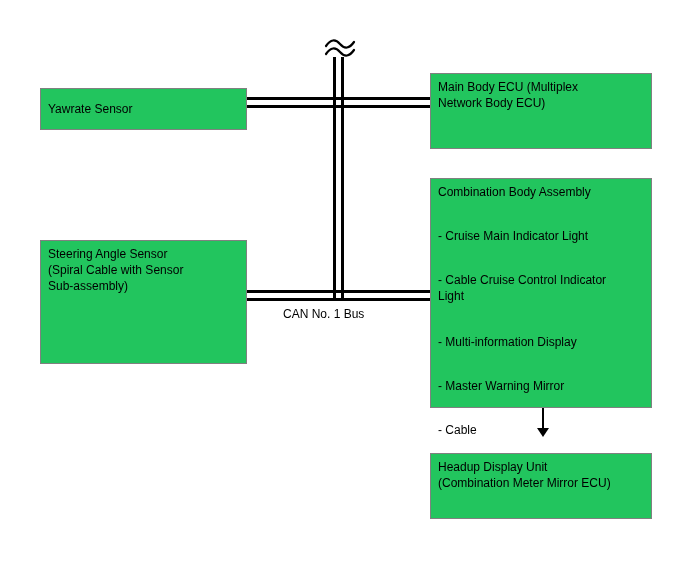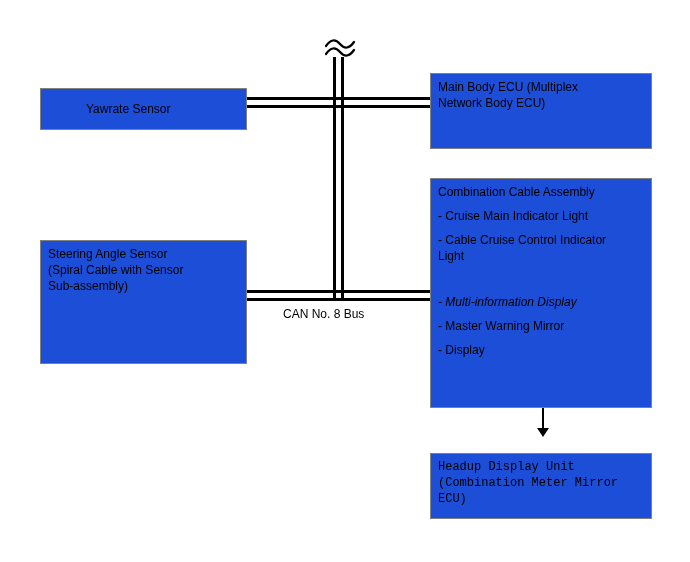--- a/index.html
+++ b/index.html
@@ -12,25 +12,25 @@
       height: 562px;
       background: #ffffff;
       overflow: hidden;
       font-size: 12px;
       color: #000000;
       line-height: 16px;
     }
 
     .box {
       position: absolute;
-      background: #1d4ed8;
+      background: #22c55e;
       border: 1px solid #808080;
     }
     .pad { padding: 5px 7px; }
-    .vcenter { display: flex; align-items: center; padding-left: 38px; }
+    .vcenter { display: flex; align-items: center; }
     .pre-line { white-space: pre-line; }
 
     
     .bus-h {
       position: absolute;
       height: 11px;
       border-top: 3px solid #000000;
       border-bottom: 3px solid #000000;
       background: transparent;
     }
@@ -45,24 +45,24 @@
     #bus-h-top    { left: 247px; top: 97px;  width: 183px; }
     #bus-h-bottom { left: 247px; top: 290px; width: 183px; }
     #bus-v-main   { left: 333px; top: 57px;  height: 244px; }
 
     #break-squiggle { position: absolute; left: 322px; top: 34px; }
 
     #box-yawrate   { left: 40px;  top: 88px;  width: 207px; height: 42px; }
     #box-mainbody  { left: 430px; top: 73px;  width: 222px; height: 76px; }
     #box-combo     { left: 430px; top: 178px; width: 222px; height: 230px; }
     #box-steering  { left: 40px;  top: 240px; width: 207px; height: 124px; }
-    #box-headup    { left: 430px; top: 453px; width: 222px; height: 66px; font-family: Liberation Mono, monospace; }
+    #box-headup    { left: 430px; top: 453px; width: 222px; height: 66px; }
 
-    .combo-item { margin-top: 8px; }
-    .combo-item.gap-large { margin-top: 30px; font-style: italic; }
+    .combo-item { margin-top: 28px; }
+    .combo-item.gap-large { margin-top: 30px; }
 
     #bus-label {
       position: absolute;
       left: 283px;
       top: 306px;
       white-space: nowrap;
     }
 
     #arrow-line {
       position: absolute;
@@ -98,34 +98,34 @@
   </svg>
 
   <div class="box vcenter" id="box-yawrate">
     <span class="pad">Yawrate Sensor</span>
   </div>
 
   <div class="box pad pre-line" id="box-mainbody">Main Body ECU (Multiplex
 Network Body ECU)</div>
 
   <div class="box pad" id="box-combo">
-    <div>Combination Cable Assembly</div>
+    <div>Combination Body Assembly</div>
     <div class="combo-item pre-line">- Cruise Main Indicator Light</div>
     <div class="combo-item pre-line">- Cable Cruise Control Indicator
 Light</div>
     <div class="combo-item gap-large pre-line">- Multi-information Display</div>
     <div class="combo-item pre-line">- Master Warning Mirror</div>
-    <div class="combo-item pre-line">- Display</div>
+    <div class="combo-item pre-line">- Cable</div>
   </div>
 
   <div class="box pad pre-line" id="box-steering">Steering Angle Sensor
 (Spiral Cable with Sensor
 Sub-assembly)</div>
 
   <div class="box pad pre-line" id="box-headup">Headup Display Unit
 (Combination Meter Mirror ECU)</div>
 
-  <div id="bus-label">CAN No. 8 Bus</div>
+  <div id="bus-label">CAN No. 1 Bus</div>
 
   <div id="arrow-line"></div>
   <div id="arrow-head"></div>
 
 </div>
 
 </body></html>

